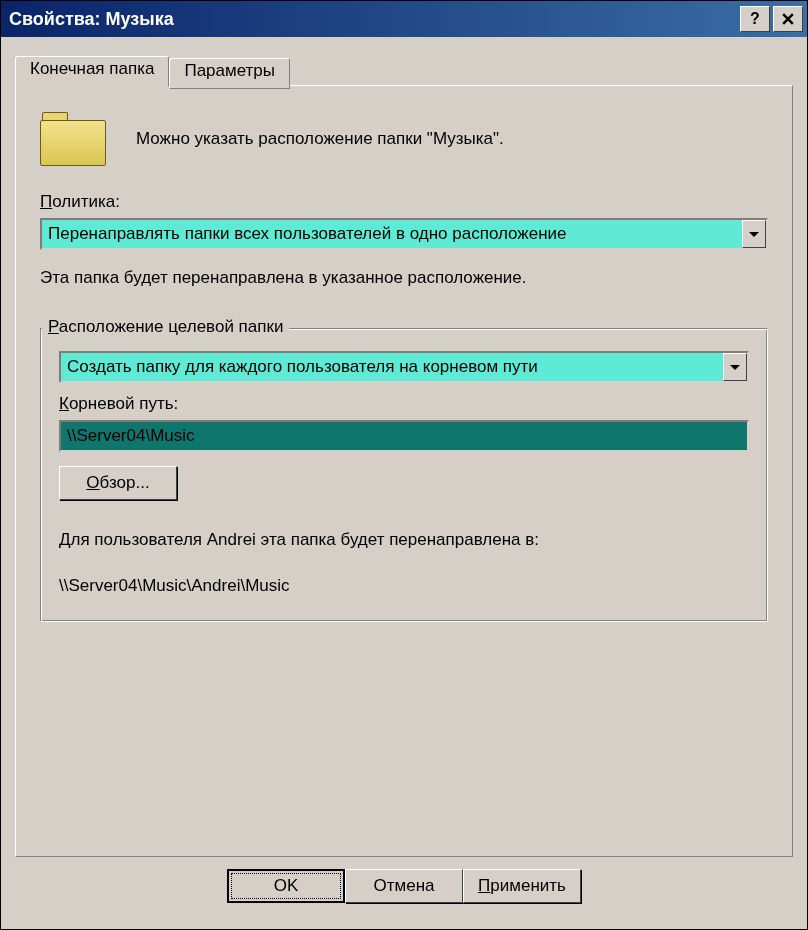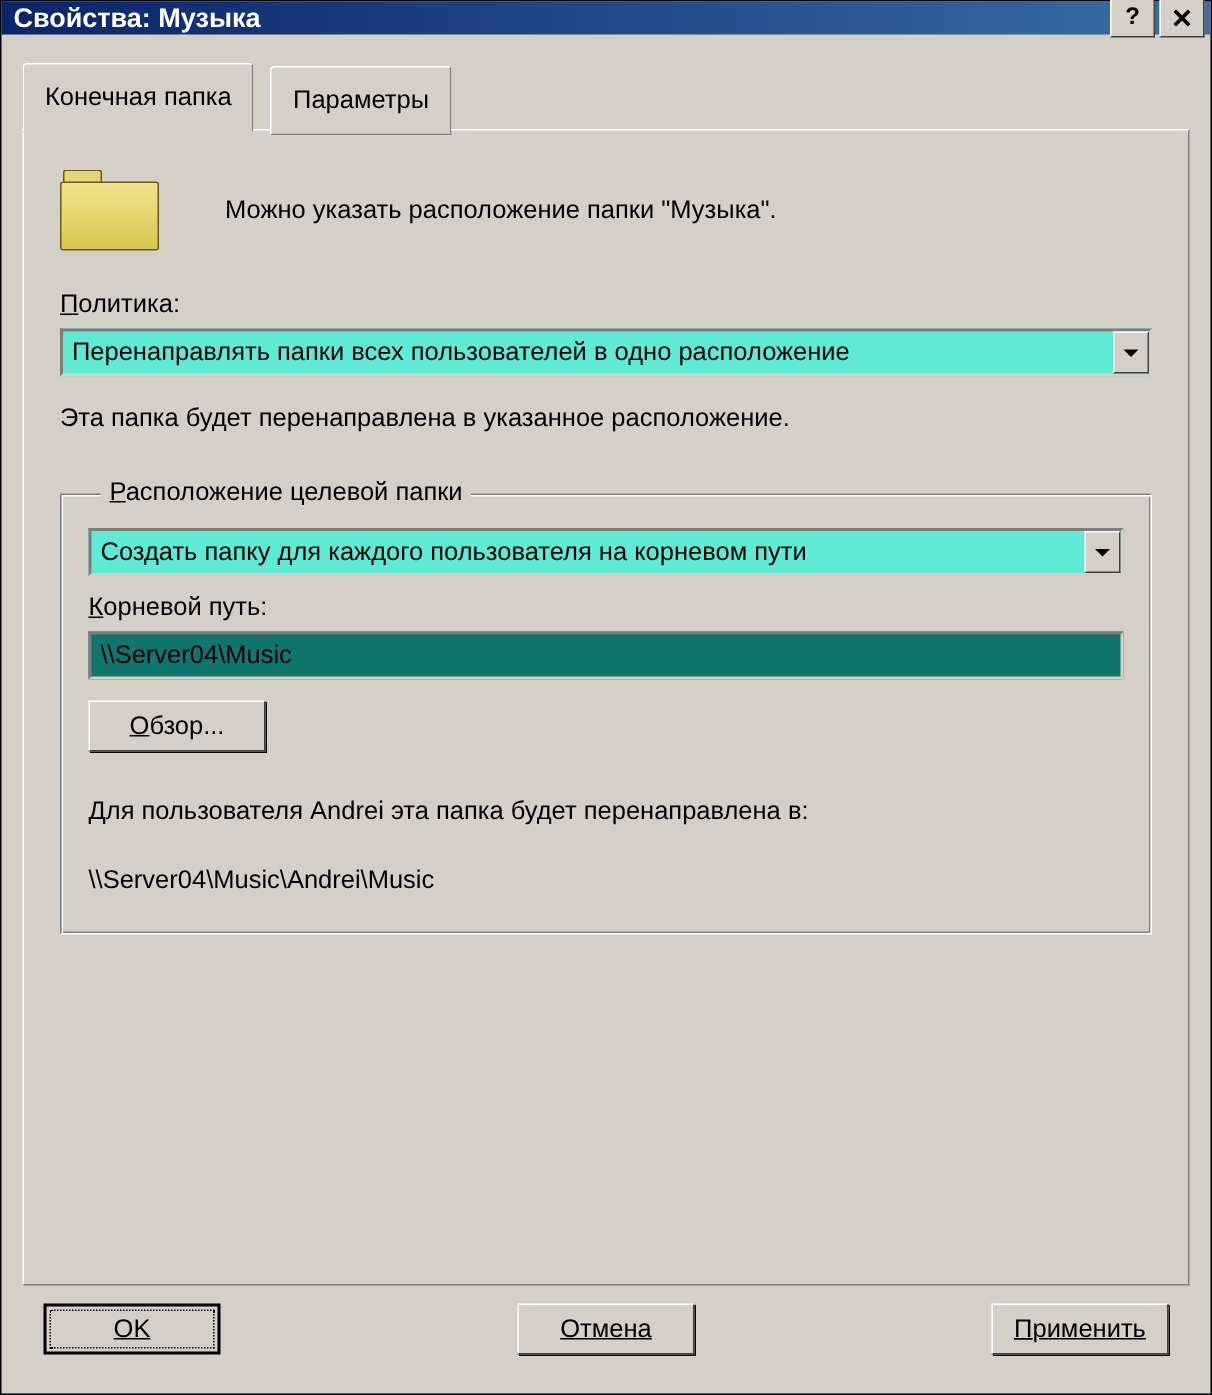--- a/index.html
+++ b/index.html
@@ -12,21 +12,21 @@
   }
   .window {
     width: 808px;
     height: 930px;
     background: #d4d0c8;
     border: 1px solid #000;
     display: flex;
     flex-direction: column;
   }
   .titlebar {
-    height: 22px;
+    height: 36px;
     background: linear-gradient(to right, #0a246a, #3a6ea5);
     color: #fff;
     display: flex;
     align-items: center;
     padding: 0 4px 0 8px;
     font-weight: bold;
     font-size: 18px;
   }
   .titlebar-text { flex: 1; }
   .titlebar-btn {
@@ -51,27 +51,27 @@
     padding: 18px 14px 14px 14px;
     display: flex;
     flex-direction: column;
   }
   .tab-header {
     display: flex;
     position: relative;
     z-index: 2;
   }
   .tab {
-    padding: 12px 14px;
+    padding: 2px 14px;
     background: #d4d0c8;
     border: 1px solid;
     border-color: #fff #808080 #d4d0c8 #fff;
     border-top-left-radius: 3px;
     border-top-right-radius: 3px;
-    margin-right: 11px;
+    margin-right: 0px;
     position: relative;
     cursor: pointer;
   }
   .tab.active {
     border-bottom: 1px solid #d4d0c8;
     z-index: 3;
     top: 1px;
     padding-bottom: 7px;
   }
   .tab.inactive {
@@ -84,21 +84,21 @@
     border-color: #fff #808080 #808080 #fff;
     background: #d4d0c8;
     margin-top: -1px;
     padding: 26px 24px 20px 24px;
     position: relative;
     z-index: 1;
   }
   .intro-row {
     display: flex;
     align-items: center;
-    gap: 44px;
+    gap: 30px;
     margin-bottom: 26px;
   }
   .folder-visual {
     width: 66px;
     height: 54px;
     position: relative;
     flex-shrink: 0;
   }
   .folder-tab {
     position: absolute;
@@ -159,21 +159,21 @@
     border-right-color: #fff;
     border-bottom-color: #fff;
     box-shadow: inset 1px 1px 0 #fff, inset -1px -1px 0 #808080;
     padding: 22px 18px 18px 18px;
     position: relative;
     margin-top: 14px;
   }
   .groupbox-legend {
     position: absolute;
     top: -12px;
-    left: 26px;
+    left: 1px;
     background: #d4d0c8;
     padding: 0 6px;
   }
   .text-input {
     width: 100%;
     height: 32px;
     border: 2px inset #d4d0c8;
     background: #0f766e;
     padding: 0 6px;
     font: inherit;
@@ -203,24 +203,23 @@
     content:"";
     position:absolute;
     inset:2px;
     border:1px dotted #000;
     pointer-events:none;
   }
   .redirect-info { margin-top: 24px; line-height: 1.9; }
   .button-bar {
     padding: 12px 14px;
     display: flex;
-    justify-content: space-between;
+    justify-content: center;
     gap: 0;
     border-top: 0;
-    text-decoration: underline;
   }
 </style>
 </head>
 <body>
 
 <div class="window">
 
   <div class="titlebar">
     <span class="titlebar-text">Свойства: Музыка</span>
     <div class="titlebar-btn">?</div>

